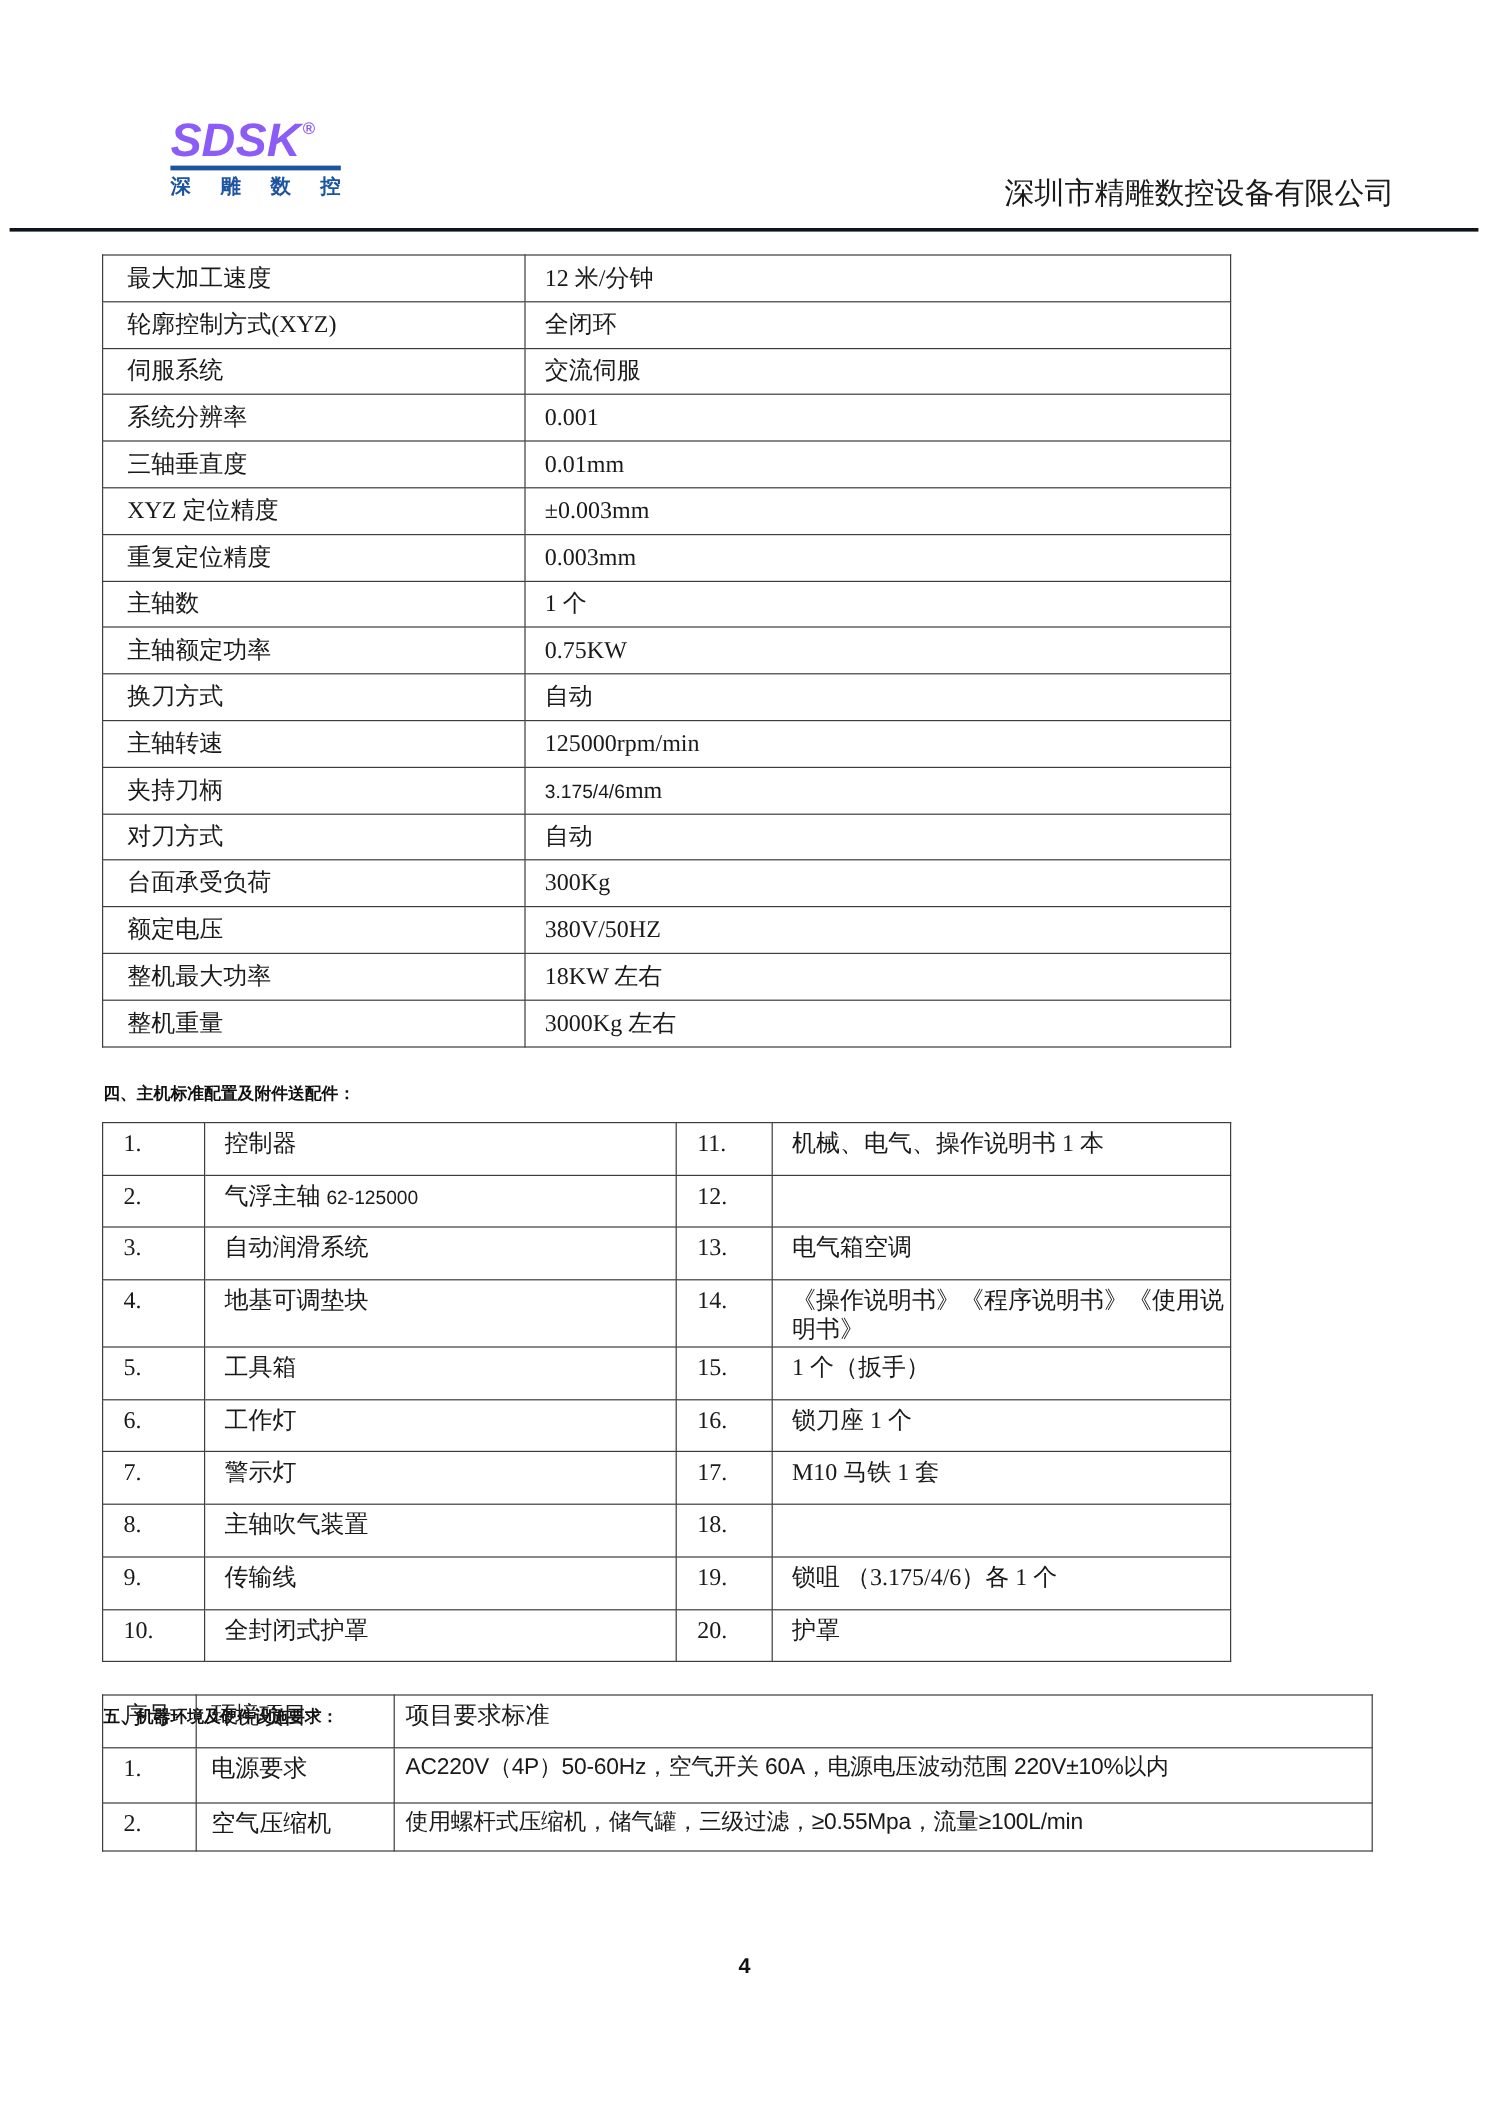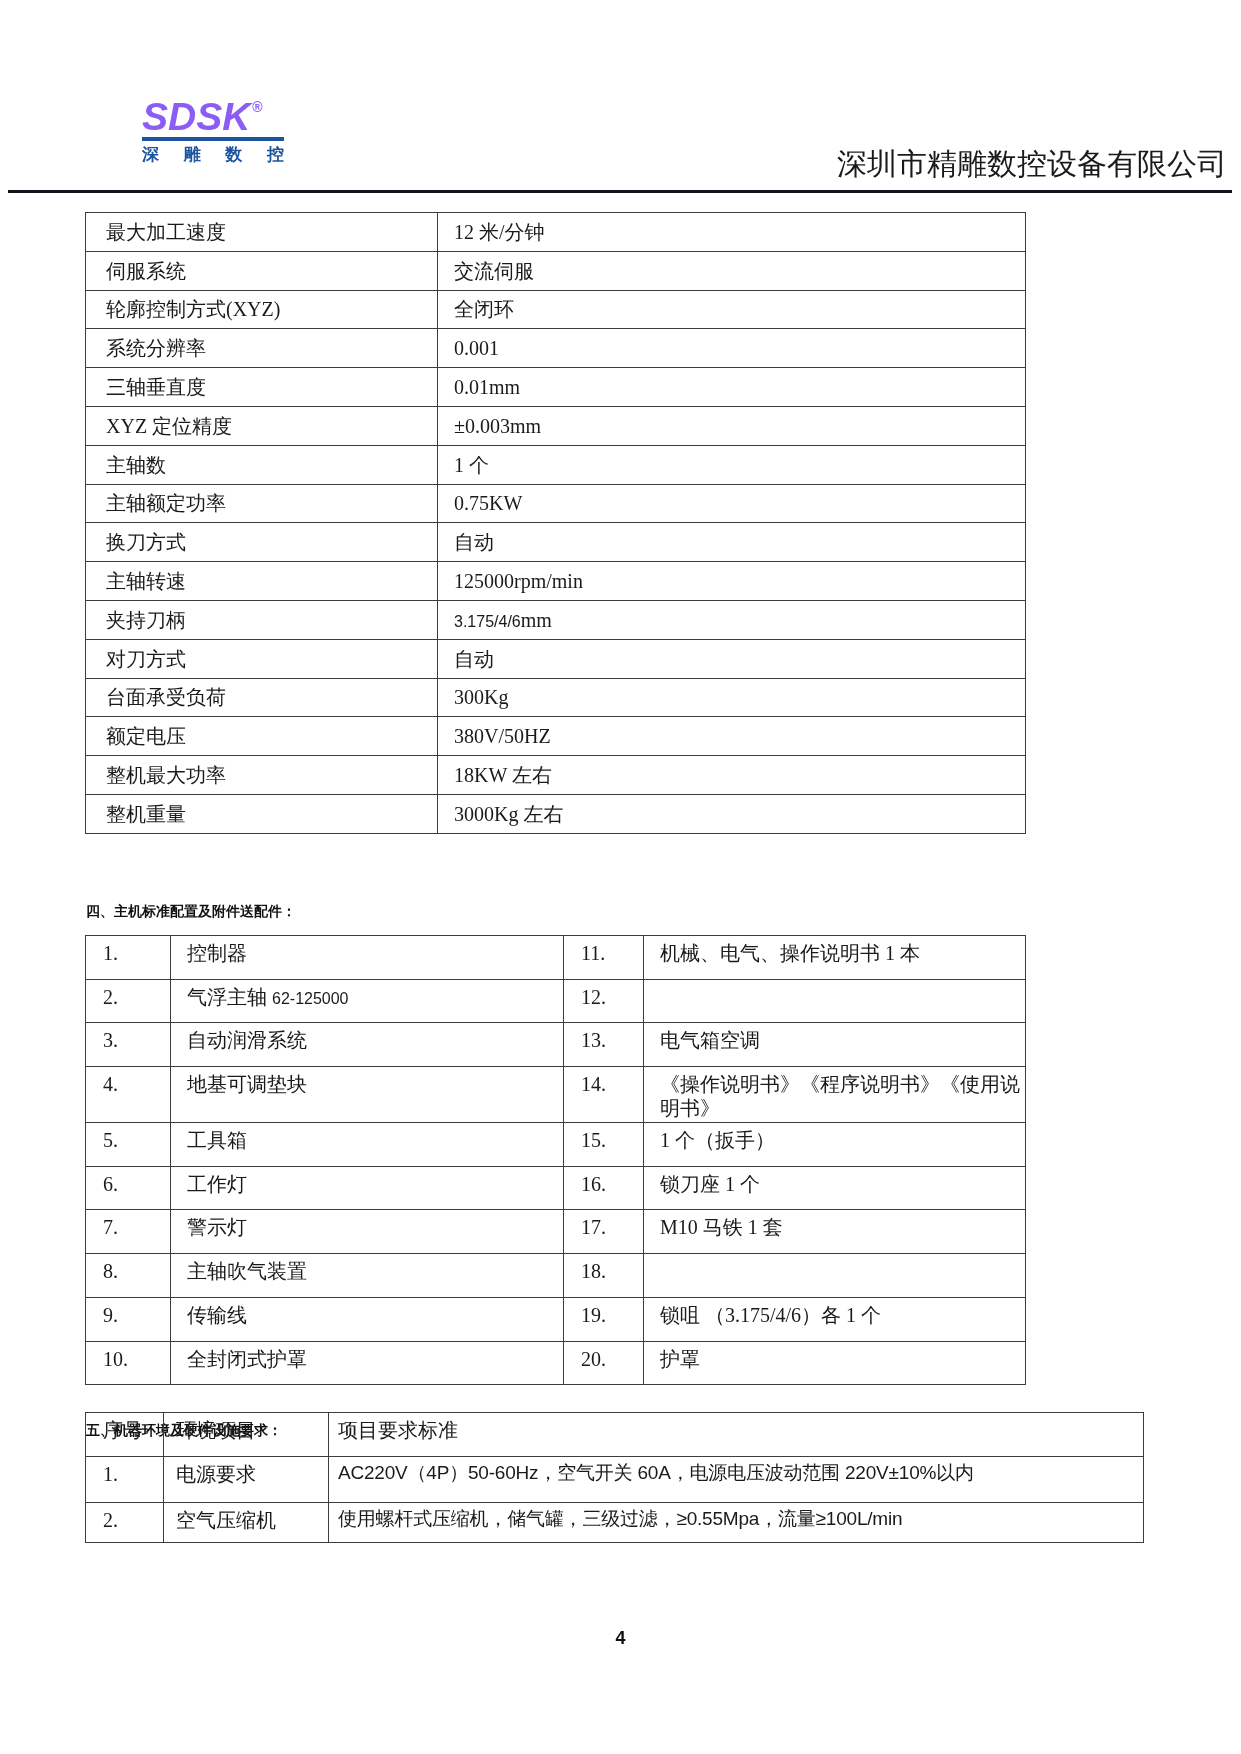--- a/index.html
+++ b/index.html
@@ -23,21 +23,21 @@
   .logo-reg{font-size:14px;font-style:normal;vertical-align:18px;margin-left:2px;}
   .logo-underline{height:4px;background:#1d54a0;margin-top:1px;}
   .logo-subtitle{
     display:flex;justify-content:space-between;
     margin-top:2px;
     font-family:"Liberation Sans","DejaVu Sans",sans-serif;
     font-weight:bold;font-size:17px;color:#1d54a0;
   }
   .company{
     position:absolute;left:837px;top:144px;width:330px;
-    font-size:30px;white-space:nowrap;
+    font-size:25px;white-space:nowrap;
   }
   .header-rule{
     position:absolute;left:8px;top:190px;width:1224px;height:3px;
     background:#10141f;
   }
   
   table{border-collapse:collapse;table-layout:fixed;position:absolute;padding-left:27px;}
   td{border:1px solid #3d3d3d;font-size:20px;overflow:hidden;
      vertical-align:top;padding:4px 4px 2px 16px;line-height:1.2;}
   .alt{font-family:"Liberation Sans","DejaVu Sans",sans-serif;font-weight:normal;font-size:16px;}
@@ -99,38 +99,42 @@
     <colgroup>
         <col style="width:352px">
         <col style="width:588px">
       </colgroup>
     <tbody id="spec-body">
         <tr>
           <td class="label">最大加工速度</td>
           <td class="value">12 米/分钟</td>
         </tr>
         <tr>
+          <td class="label">轮廓控制方式(XYZ)</td>
+          <td class="value">全闭环</td>
+        </tr>
+        <tr>
           <td class="label">伺服系统</td>
           <td class="value">交流伺服</td>
         </tr>
         <tr>
-          <td class="label">轮廓控制方式(XYZ)</td>
-          <td class="value">全闭环</td>
-        </tr>
-        <tr>
           <td class="label">系统分辨率</td>
           <td class="value">0.001</td>
         </tr>
         <tr>
           <td class="label">三轴垂直度</td>
           <td class="value">0.01mm</td>
         </tr>
         <tr>
           <td class="label">XYZ 定位精度</td>
           <td class="value">±0.003mm</td>
+        </tr>
+        <tr>
+          <td class="label">重复定位精度</td>
+          <td class="value">0.003mm</td>
         </tr>
         <tr>
           <td class="label">主轴数</td>
           <td class="value">1 个</td>
         </tr>
         <tr>
           <td class="label">主轴额定功率</td>
           <td class="value">0.75KW</td>
         </tr>
         <tr>

